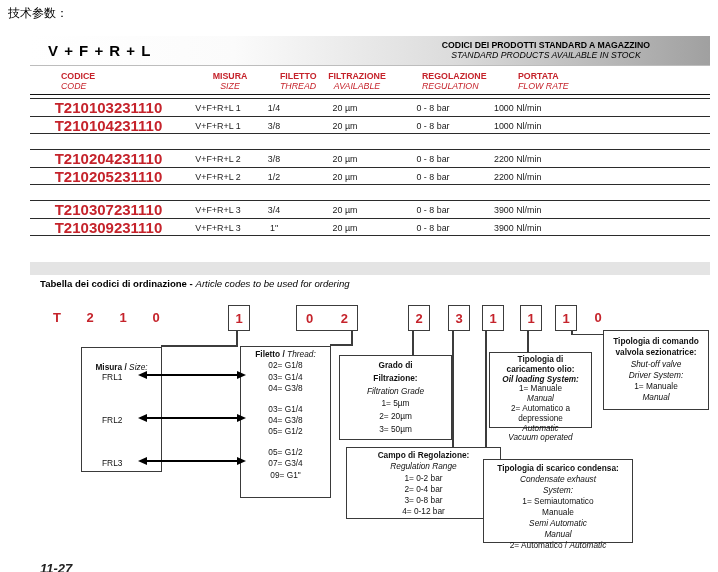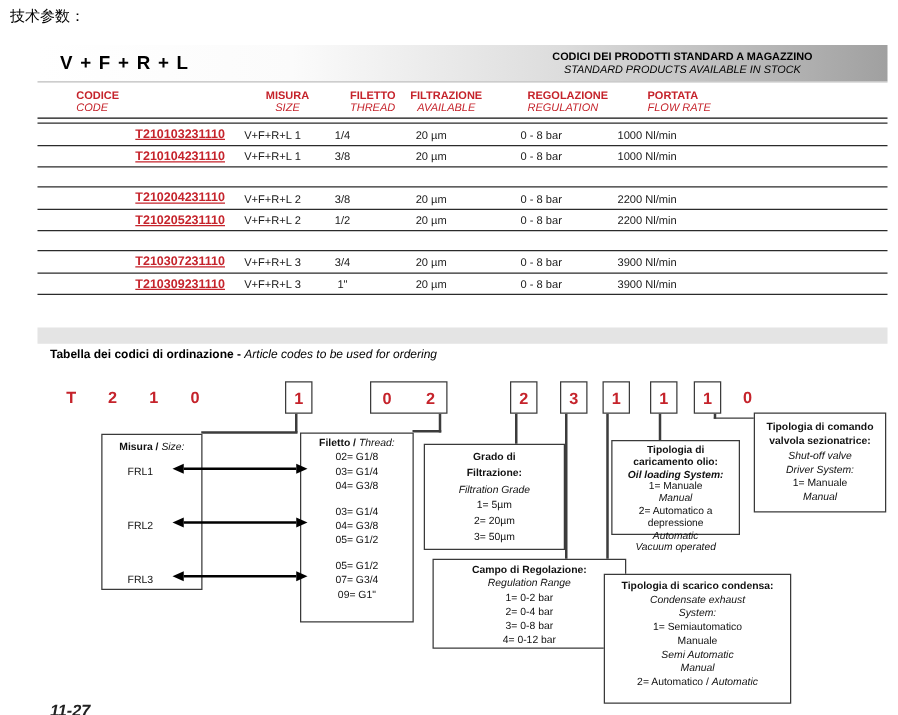--- a/index.html
+++ b/index.html
@@ -26,21 +26,21 @@
   .th { font-size:8.8px; color:#c5232b; text-align:center; line-height:10px;margin-left:24px; }
   .th .it { font-weight:bold; }
   .th .en { font-style:italic; }
   .th.left { text-align:left; padding-left:7px; }
   .th.flow { text-align:left; padding-left:26px; }
   .tgroup { margin-top:3px; }
   .tgroup + .tgroup { margin-top:15px; }
   .trow { height:18px; border-top:1px solid #2b2b2b; }
   .trow:last-child { border-bottom:1px solid #2b2b2b; }
   .td { font-size:8.9px; color:#1a1a1a; text-align:center; }
-  .td.code { text-align:right; padding-left:7px; font-weight:bold; font-size:10px; color:#c5232b;text-decoration:underline; }
+  .td.code { text-align:center; padding-left:7px; font-weight:bold; font-size:15px; color:#c5232b; }
   .td.flow { text-align:left; padding-left:26px; }
 
   .divider { position:absolute; left:30px; top:262px; width:680px; height:13px; background:#e4e4e4; }
 
   .ord-title { position:absolute; left:40px; top:278px; font-size:9.6px; color:#000; }
   .ord-title .bold { font-weight:bold; }
   .ord-title .ital { font-style:italic; }
 
   
   .digit { position:absolute; top:305px; width:16px; height:26px; line-height:26px;
@@ -200,21 +200,21 @@
   <div class="ln" style="left:161px;top:345px;width:76.5px;height:1.5px"></div>
   <div class="ln" style="left:351px;top:331px;width:1.5px;height:14.5px"></div>
   <div class="ln" style="left:330px;top:344px;width:22.5px;height:1.5px"></div>
   <div class="ln" style="left:412px;top:331px;width:1.5px;height:25px"></div>
   <div class="ln" style="left:452px;top:331px;width:1.5px;height:117px"></div>
   <div class="ln" style="left:485px;top:331px;width:1.5px;height:129px"></div>
   <div class="ln" style="left:527px;top:331px;width:1.5px;height:22px"></div>
   <div class="ln" style="left:571px;top:331px;width:1.5px;height:4px"></div>
   <div class="ln" style="left:571px;top:333.5px;width:33px;height:1.5px"></div>
 
-  <div class="ebox" style="left:81px;top:347px;width:81px;height:125px;padding-top:4px">
+  <div class="ebox" style="left:81px;top:347px;width:81px;height:125px;padding-top:14px">
     <span class="bold">Misura / </span><span class="ital">Size:</span>
     <div class="frl" style="top:24px">FRL1</div>
     <div class="frl" style="top:67px">FRL2</div>
     <div class="frl" style="top:110px">FRL3</div>
   </div>
 
   <div class="arrow" style="left:147px;top:374px;width:90px"></div>
   <div class="arrow" style="left:147px;top:417px;width:90px"></div>
   <div class="arrow" style="left:147px;top:460px;width:90px"></div>
 
@@ -256,21 +256,21 @@
     <div class="bold">caricamento olio:</div>
     <div class="bital">Oil loading System:</div>
     <div>1= Manuale</div>
     <div class="ital">Manual</div>
     <div>2= Automatico a</div>
     <div>depressione</div>
     <div class="ital">Automatic</div>
     <div class="ital">Vacuum operated</div>
   </div>
 
-  <div class="ebox" style="left:483px;top:459px;width:150px;height:104px;padding-top:3px;line-height:11px">
+  <div class="ebox" style="left:483px;top:459px;width:150px;height:84px;padding-top:3px;line-height:11px">
     <div class="bold">Tipologia di scarico condensa:</div>
     <div class="ital">Condensate exhaust</div>
     <div class="ital">System:</div>
     <div>1= Semiautomatico</div>
     <div>Manuale</div>
     <div class="ital">Semi Automatic</div>
     <div class="ital">Manual</div>
     <div><span>2= Automatico / </span><span class="ital">Automatic</span></div>
   </div>
 

